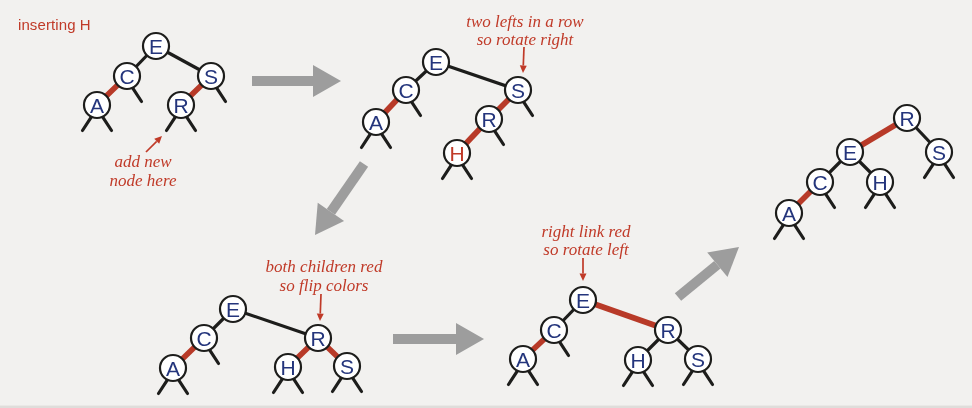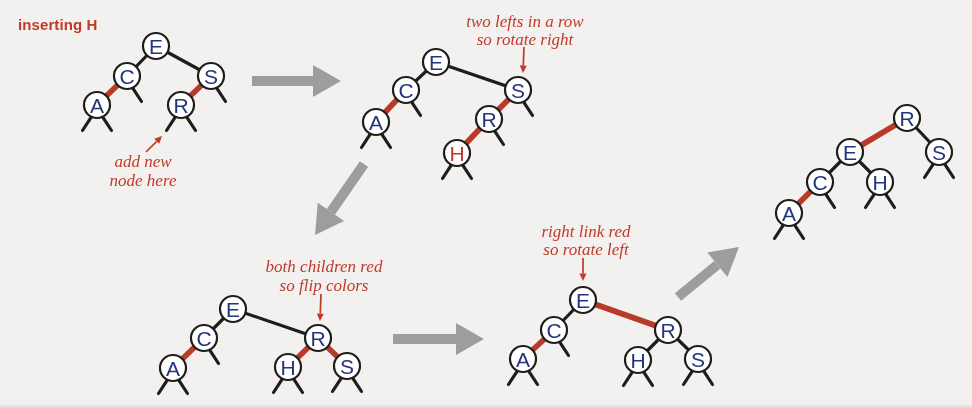--- a/index.html
+++ b/index.html
@@ -26,21 +26,21 @@
   .note {
     font-family: "Liberation Serif", serif;
     font-style: italic;
     font-size: 17px;
   }
   #figure-title {
     position: absolute;
     left: 18px;
     top: 16px;
     font-size: 15px;
-    font-weight: 700;
+    font-weight: 400;
     letter-spacing: 0.1px;
   }
 </style>
 </head>
 <body style="background: rgb(242, 241, 239);">
 
 <div id="stage">
   <svg id="diagram" width="972" height="408" viewBox="0 0 972 408" xmlns="http://www.w3.org/2000/svg">
       <rect x="0" y="0" width="972" height="408" fill="#f2f1ef"></rect>
       <rect x="0" y="405.6" width="972" height="2.4" fill="#dfddda"></rect>

